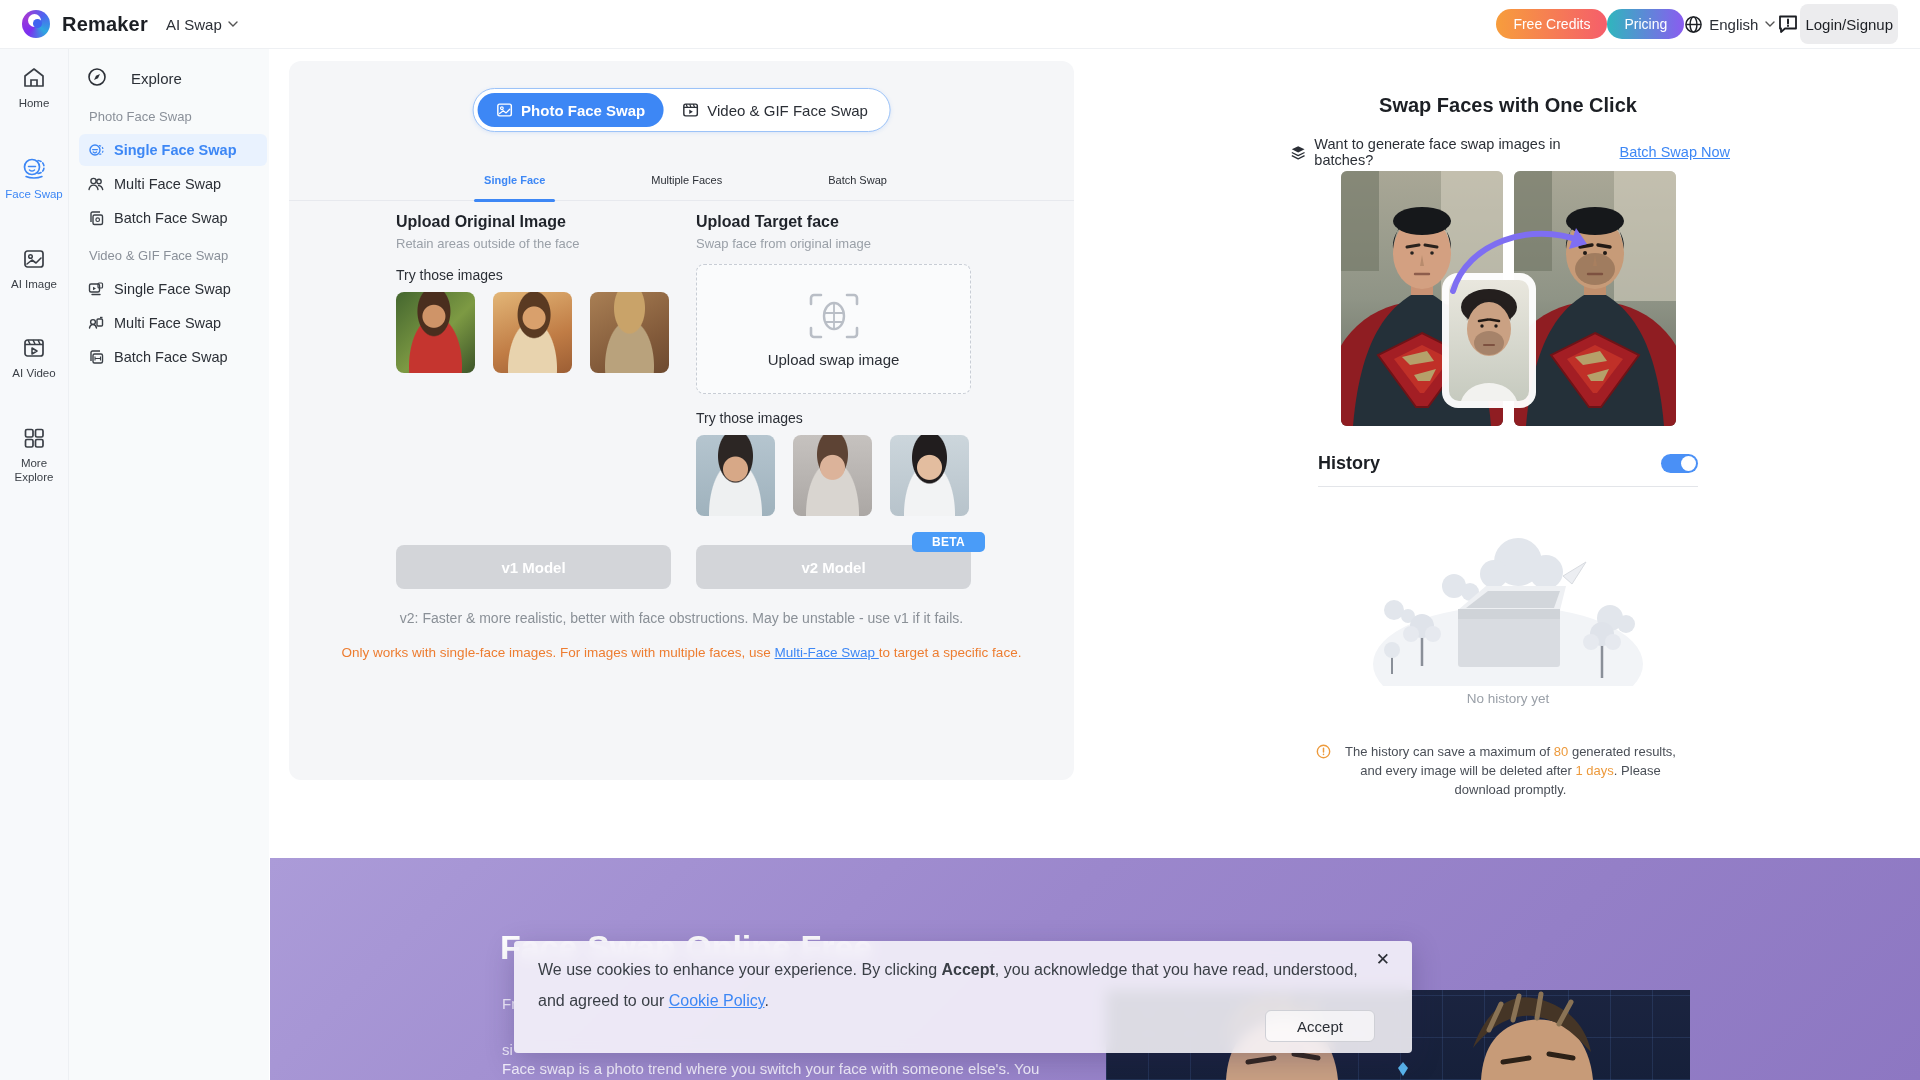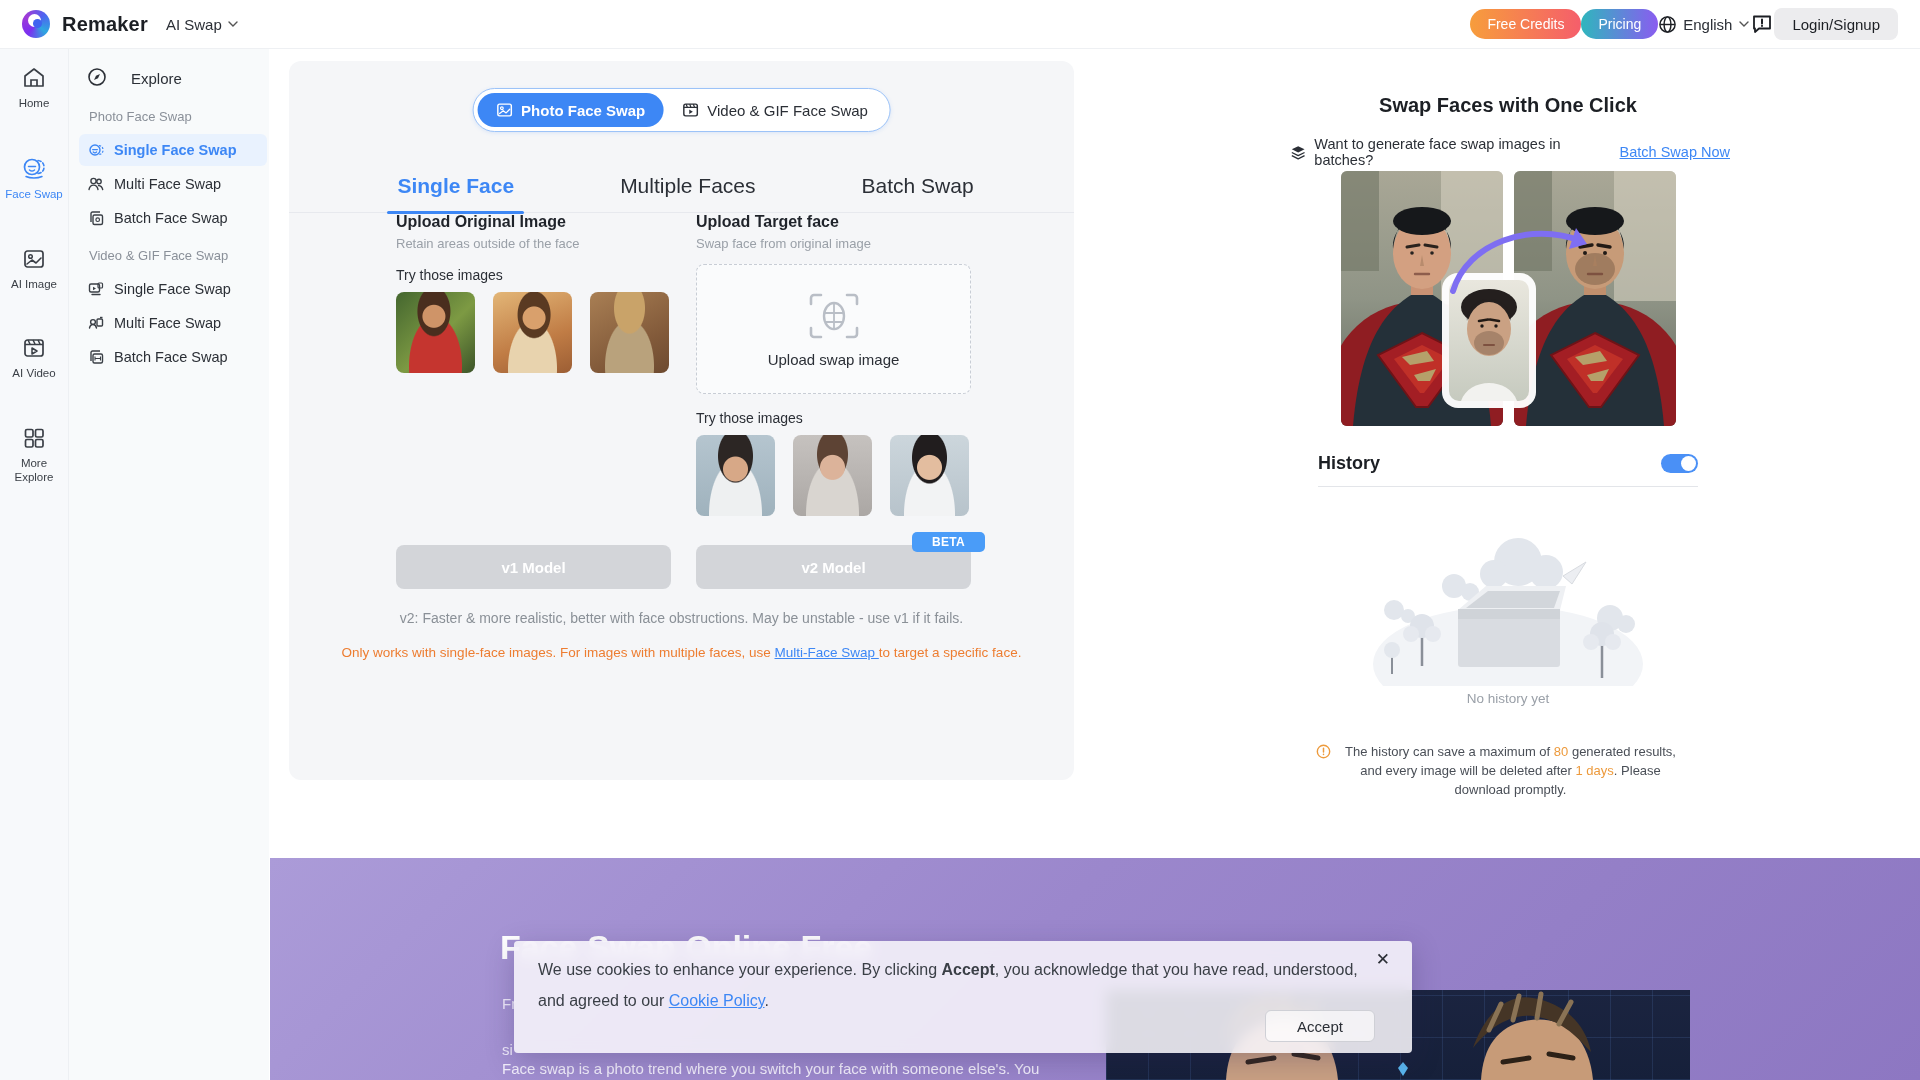--- a/index.html
+++ b/index.html
@@ -18,21 +18,21 @@
   .logo:before { content:""; position:absolute; left:11px; top:9px; width:9px; height:9px;
     border-radius:50%; background:#3f63f0; z-index:1; }
   .brand { font-size:20px; font-weight:600; letter-spacing:.2px; color:#1c1f24; }
   .nav-item { display:flex; align-items:center; gap:5px; font-size:15px; color:#2b2f36; cursor:pointer; margin-left:6px; }
   .nav-right { margin-left:auto; display:flex; align-items:center; gap:0; }
   .pill-btn { height:30px; padding:0 17px; border-radius:16px; border:none; color:#fff;
     font-size:14px; display:flex; align-items:center; cursor:pointer; font-family:inherit; }
   .btn-credits { background:linear-gradient(90deg,#f79d3c,#f55e6b); }
   .btn-pricing { background:linear-gradient(90deg,#2fb6bd,#8a5cf0); }
   .lang { display:flex; align-items:center; gap:6px; font-size:15px; cursor:pointer; }
-  .btn-login { height:32px; padding:0 18px; border-radius:8px; background:#ececee; border:none;
+  .btn-login { height:40px; padding:0 5px; border-radius:8px; background:#ececee; border:none;
     font-size:15px; color:#1c1f24; cursor:pointer; font-family:inherit; }
   svg.icon { display:block; }
 
   
   .icon-sidebar { position:absolute; top:49px; left:0; bottom:0; width:69px; background:#f7f9fb;
     border-right:1px solid #edf0f3; display:flex; flex-direction:column; align-items:center;
     padding-top:16px; gap:44px; z-index:20; }
   .is-item { display:flex; flex-direction:column; align-items:center; gap:5px; cursor:pointer;
     font-size:11.5px; color:#3a3f46; text-align:center; line-height:1.25; width:64px; }
   .is-item.active { color:#3d87f5; }
@@ -51,21 +51,21 @@
   .main-card { position:absolute; left:289px; top:61px; width:785px; height:719px;
     background:#f5f6f8; border-radius:12px; z-index:5; }
   .mode-toggle { position:absolute; left:50%; top:27px; transform:translateX(-50%);
     display:inline-flex; align-items:center; background:#fff; border:1.5px solid #9cc3f8;
     border-radius:999px; padding:4px; box-shadow:0 1px 4px rgba(61,135,245,.15); }
   .mode-opt { display:flex; align-items:center; gap:8px; font-size:15px; padding:8px 18px;
     border-radius:999px; cursor:pointer; white-space:nowrap; color:#2b2f36; }
   .mode-opt.active { background:#3d87f5; color:#fff; font-weight:600; }
   .tabs-row { position:absolute; left:0; right:0; top:113px; display:flex; justify-content:center;
     gap:90px; border-bottom:1px solid #e7e9ee; }
-  .tab { font-size:21px; color:#2b2f36; padding:0 4px 14px; cursor:pointer; position:relative;margin-left:8px; }
+  .tab { font-size:11px; color:#2b2f36; padding:0 4px 14px; cursor:pointer; position:relative;margin-left:8px; }
   .tab.active { color:#3d87f5; font-weight:700; }
   .tab.active:after { content:""; position:absolute; left:-6px; right:-6px; bottom:-2px; height:3px;
     background:#3d87f5; border-radius:2px; }
 
   .upload-cols { position:absolute; left:107px; top:152px; display:flex; gap:25px; }
   .ucol { width:275px; }
   .ucol h3 { font-size:16px; font-weight:700; color:#1f232a; }
   .ucol .sub { font-size:13px; color:#9aa0a8; margin-top:5px; }
   .dashbox { margin-top:13px; height:130px; border:1.5px dashed #c8cdd5; border-radius:8px;
     background:#fafbfc; display:flex; flex-direction:column; align-items:center; justify-content:center;

